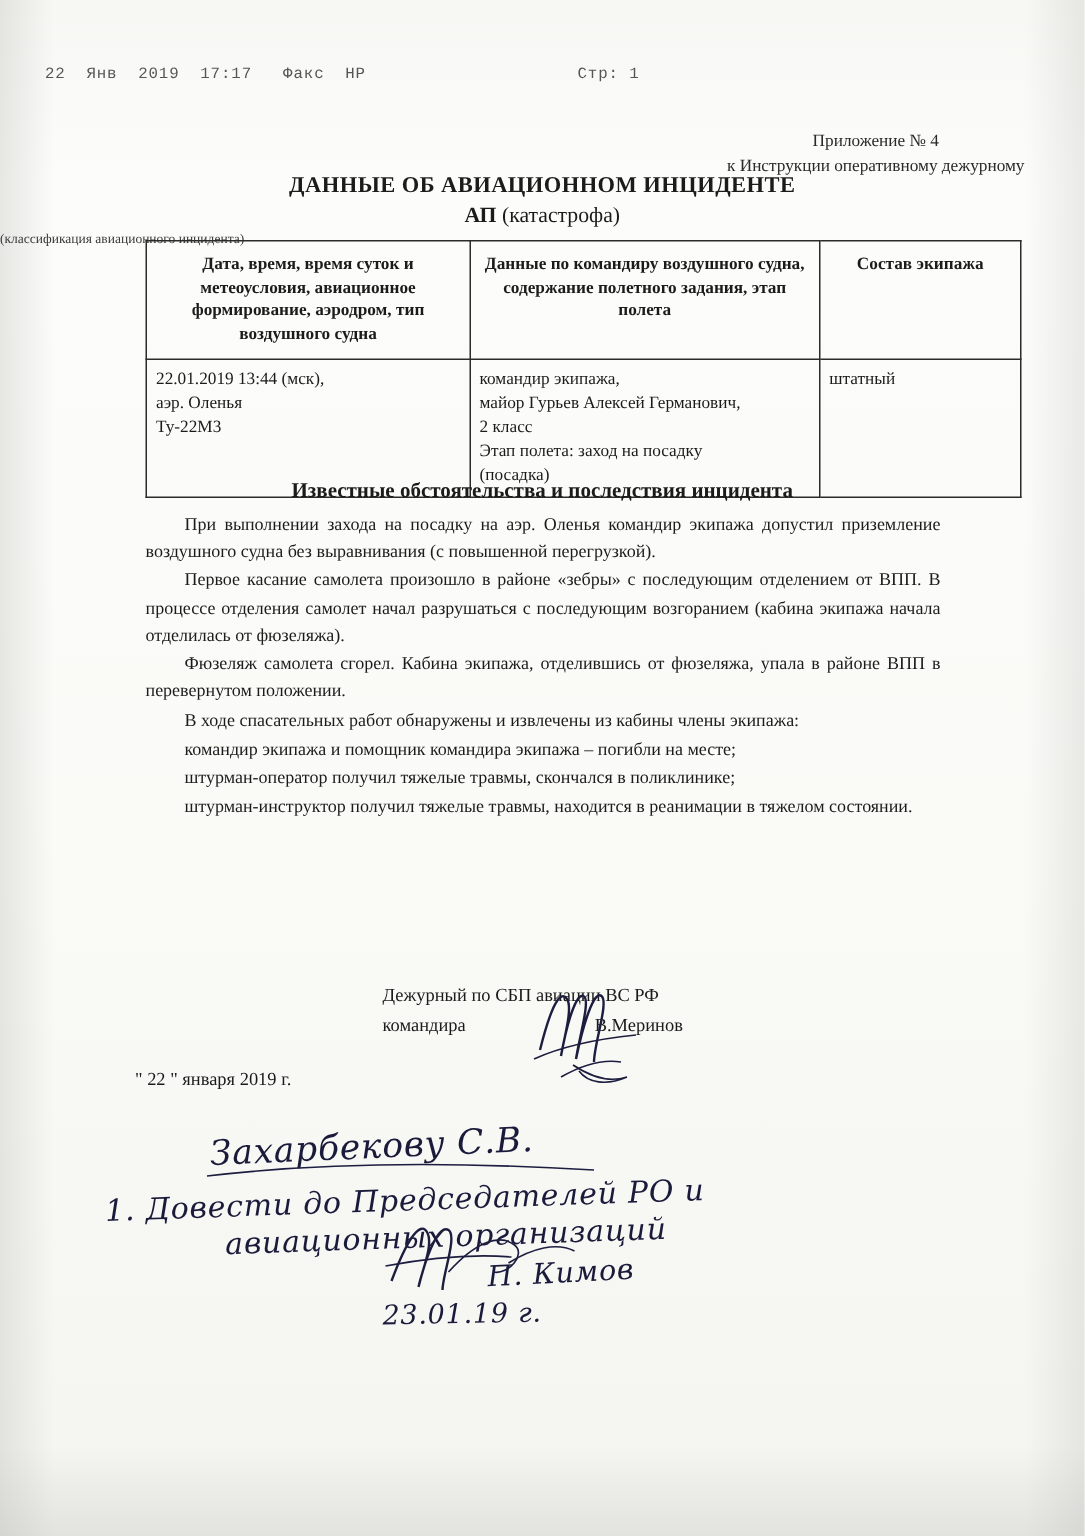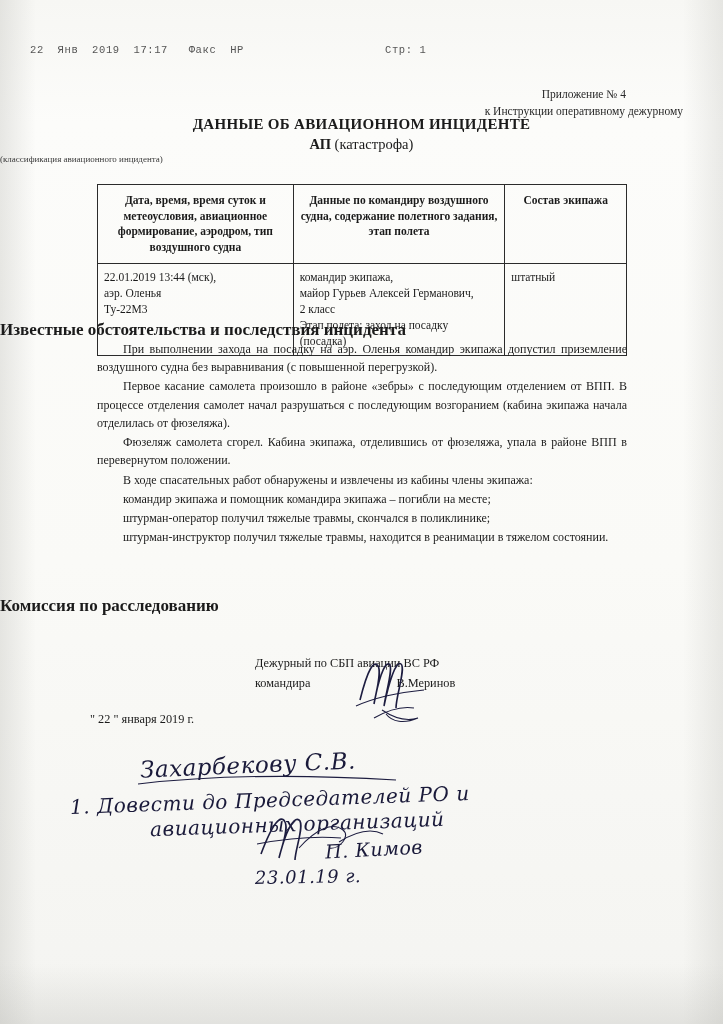--- a/index.html
+++ b/index.html
@@ -94,23 +94,23 @@
     position: absolute;
     top: 154px;
     left: 0; right: 0;
     text-align: left;
     font-size: 9px;
     color: #3a3a3a;
   }
 
   table.incident {
     position: absolute;
-    top: 184px;
+    top: 160px;
     left: 97px;
-    width: 530px;
+    width: 584px;
     border-collapse: collapse;
     font-size: 11.5px;
   }
   table.incident th,
   table.incident td {
     border: 1px solid #2b2b2b;
     vertical-align: top;
     padding: 5px 6px;
   }
   table.incident th {
@@ -125,23 +125,23 @@
     height: 74px;
   }
   .col-a { width: 37%; }
   .col-b { width: 40%; }
   .col-c { width: 23%; }
   .cell-c { vertical-align: middle; padding-top: 34px; }
 
   .section-head {
     position: absolute;
     left: 0; right: 0;
-    text-align: left;
+    text-align: center;
     font-weight: bold;
-    font-size: 17px;
+    font-size: 14px;
   }
   #circumstances-head { top: 320px; }
   #commission-head { top: 596px; }
 
   .body-text {
     position: absolute;
     left: 97px;
     width: 530px;
     font-size: 12px;
     line-height: 1.52;
@@ -270,21 +270,20 @@
   <div class="body-text" id="circumstances-body">
     <p>При выполнении захода на посадку на аэр. Оленья командир экипажа допустил приземление воздушного судна без выравнивания (с повышенной перегрузкой).</p>
     <p>Первое касание самолета произошло в районе «зебры» с последующим отделением от ВПП. В процессе отделения самолет начал разрушаться с последующим возгоранием (кабина экипажа начала отделилась от фюзеляжа).</p>
     <p>Фюзеляж самолета сгорел. Кабина экипажа, отделившись от фюзеляжа, упала в районе ВПП в перевернутом положении.</p>
     <p>В ходе спасательных работ обнаружены и извлечены из кабины члены экипажа:</p>
     <p>командир экипажа и помощник командира экипажа – погибли на месте;</p>
     <p>штурман-оператор получил тяжелые травмы, скончался в поликлинике;</p>
     <p>штурман-инструктор получил тяжелые травмы, находится в реанимации в тяжелом состоянии.</p>
   </div>
 
-  <div class="section-head" id="commission-head">Комиссия по расследованию</div>
 
 
   <div class="signature-block">
     <div>Дежурный по СБП авиации ВС РФ</div>
     <div class="sig-row">
       <span class="sig-role">командира</span>
       <span class="sig-name">В.Меринов</span>
     </div>
   </div>
 

